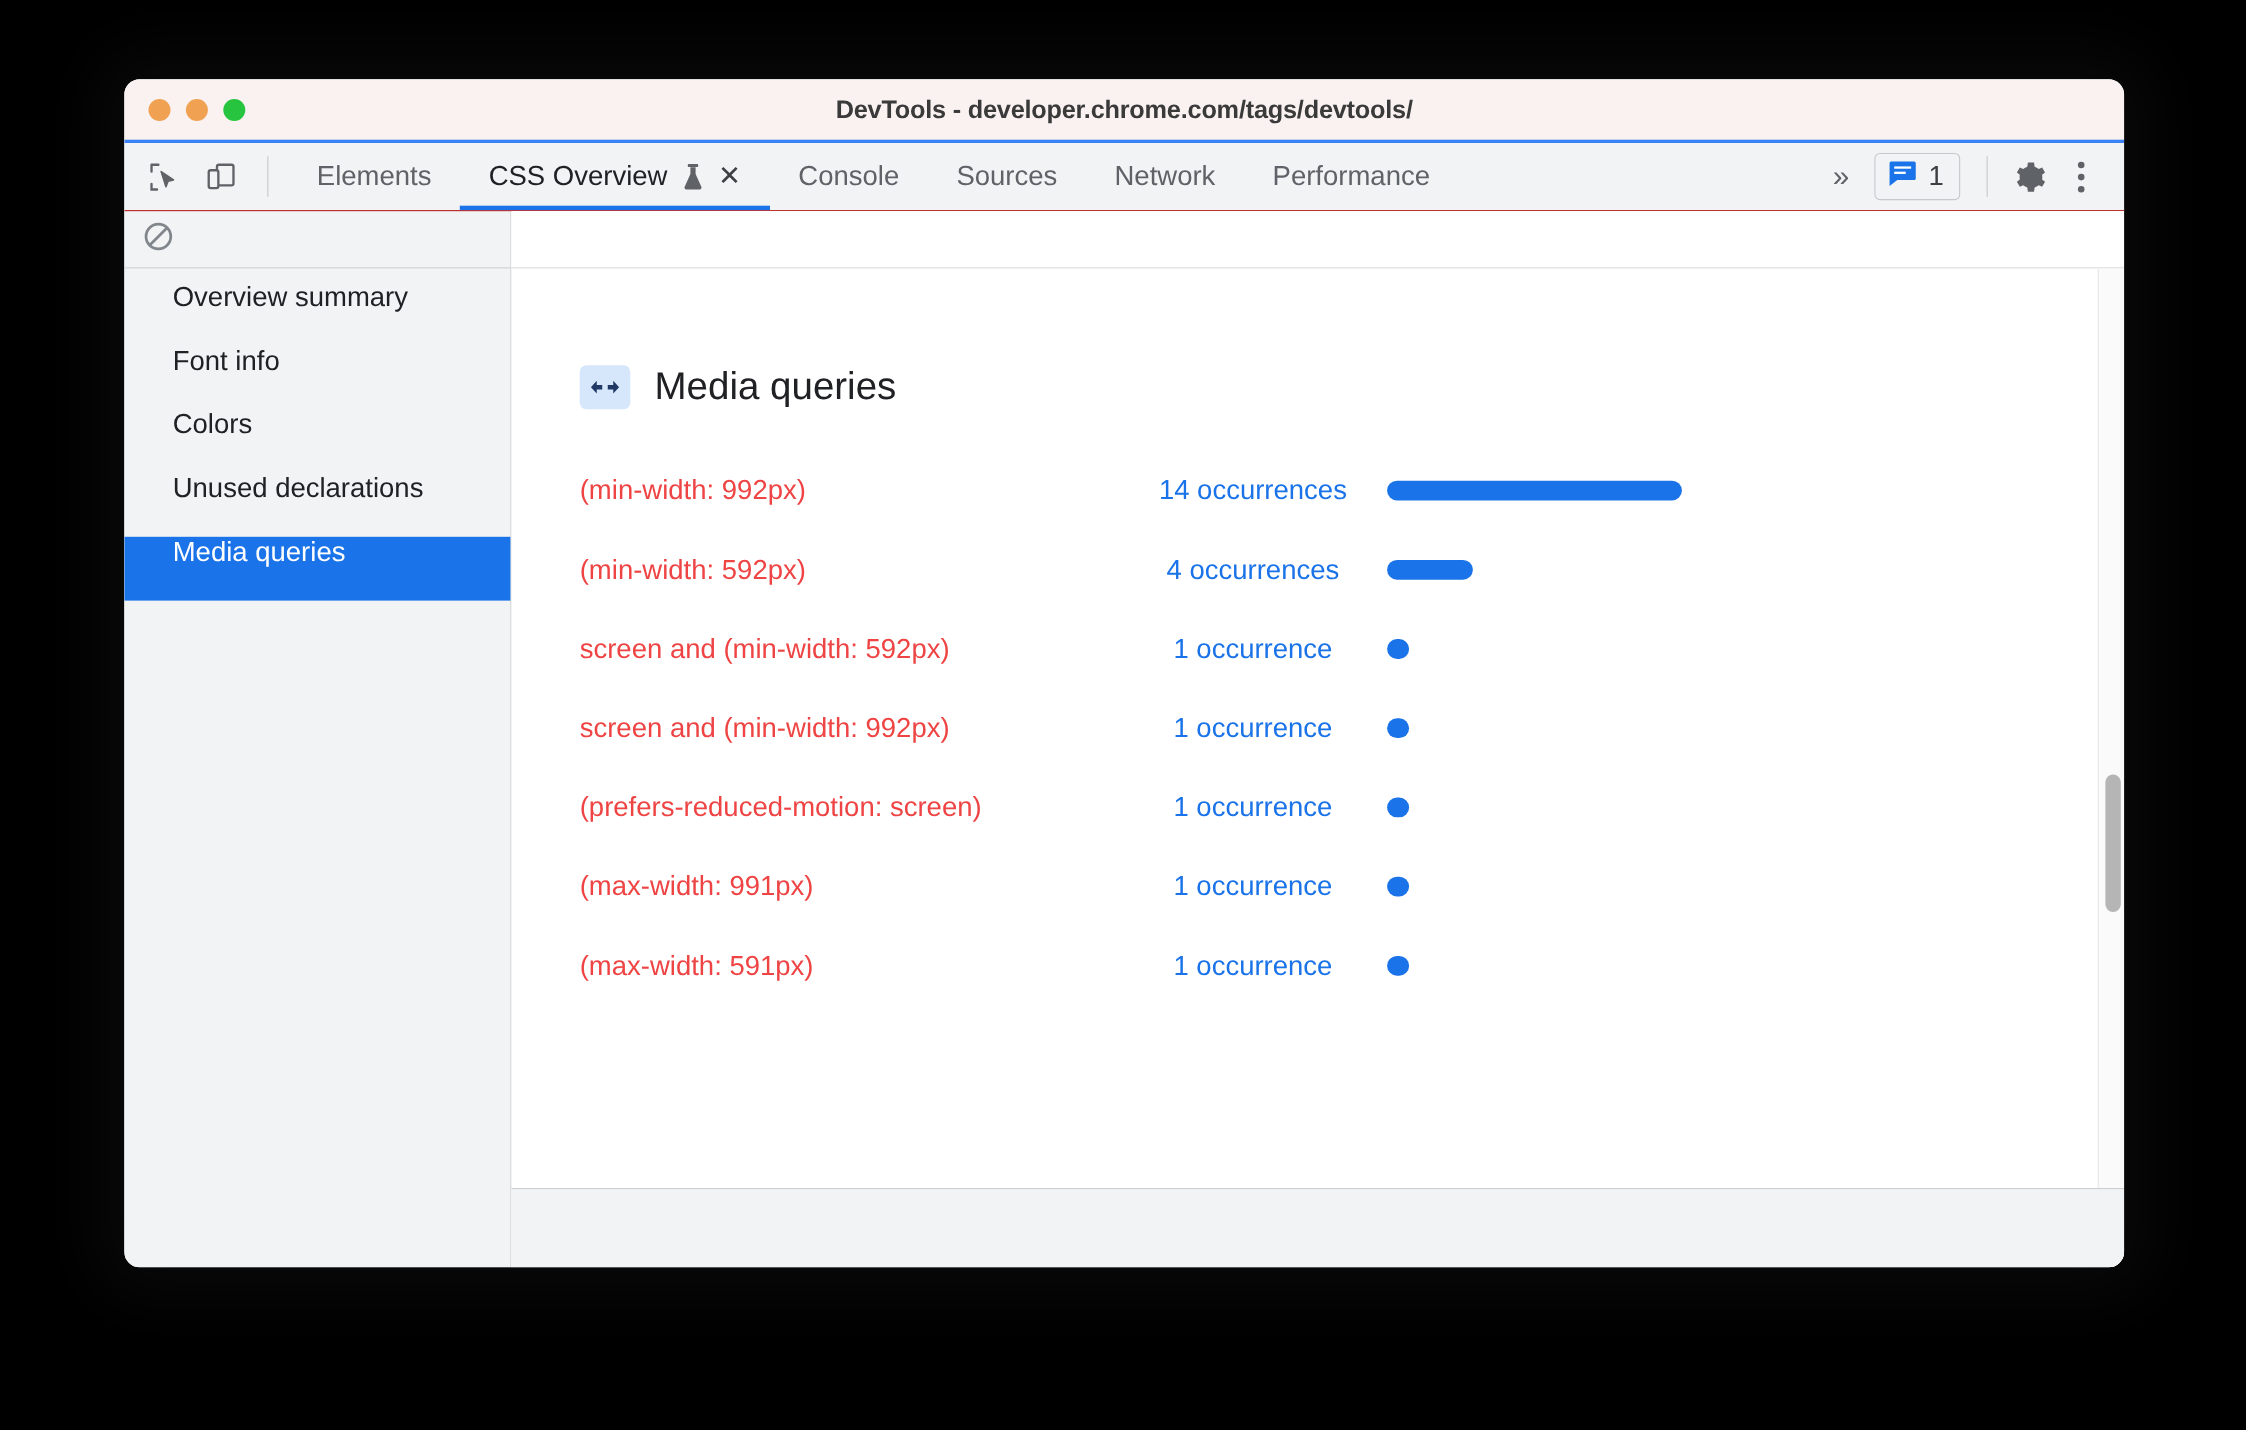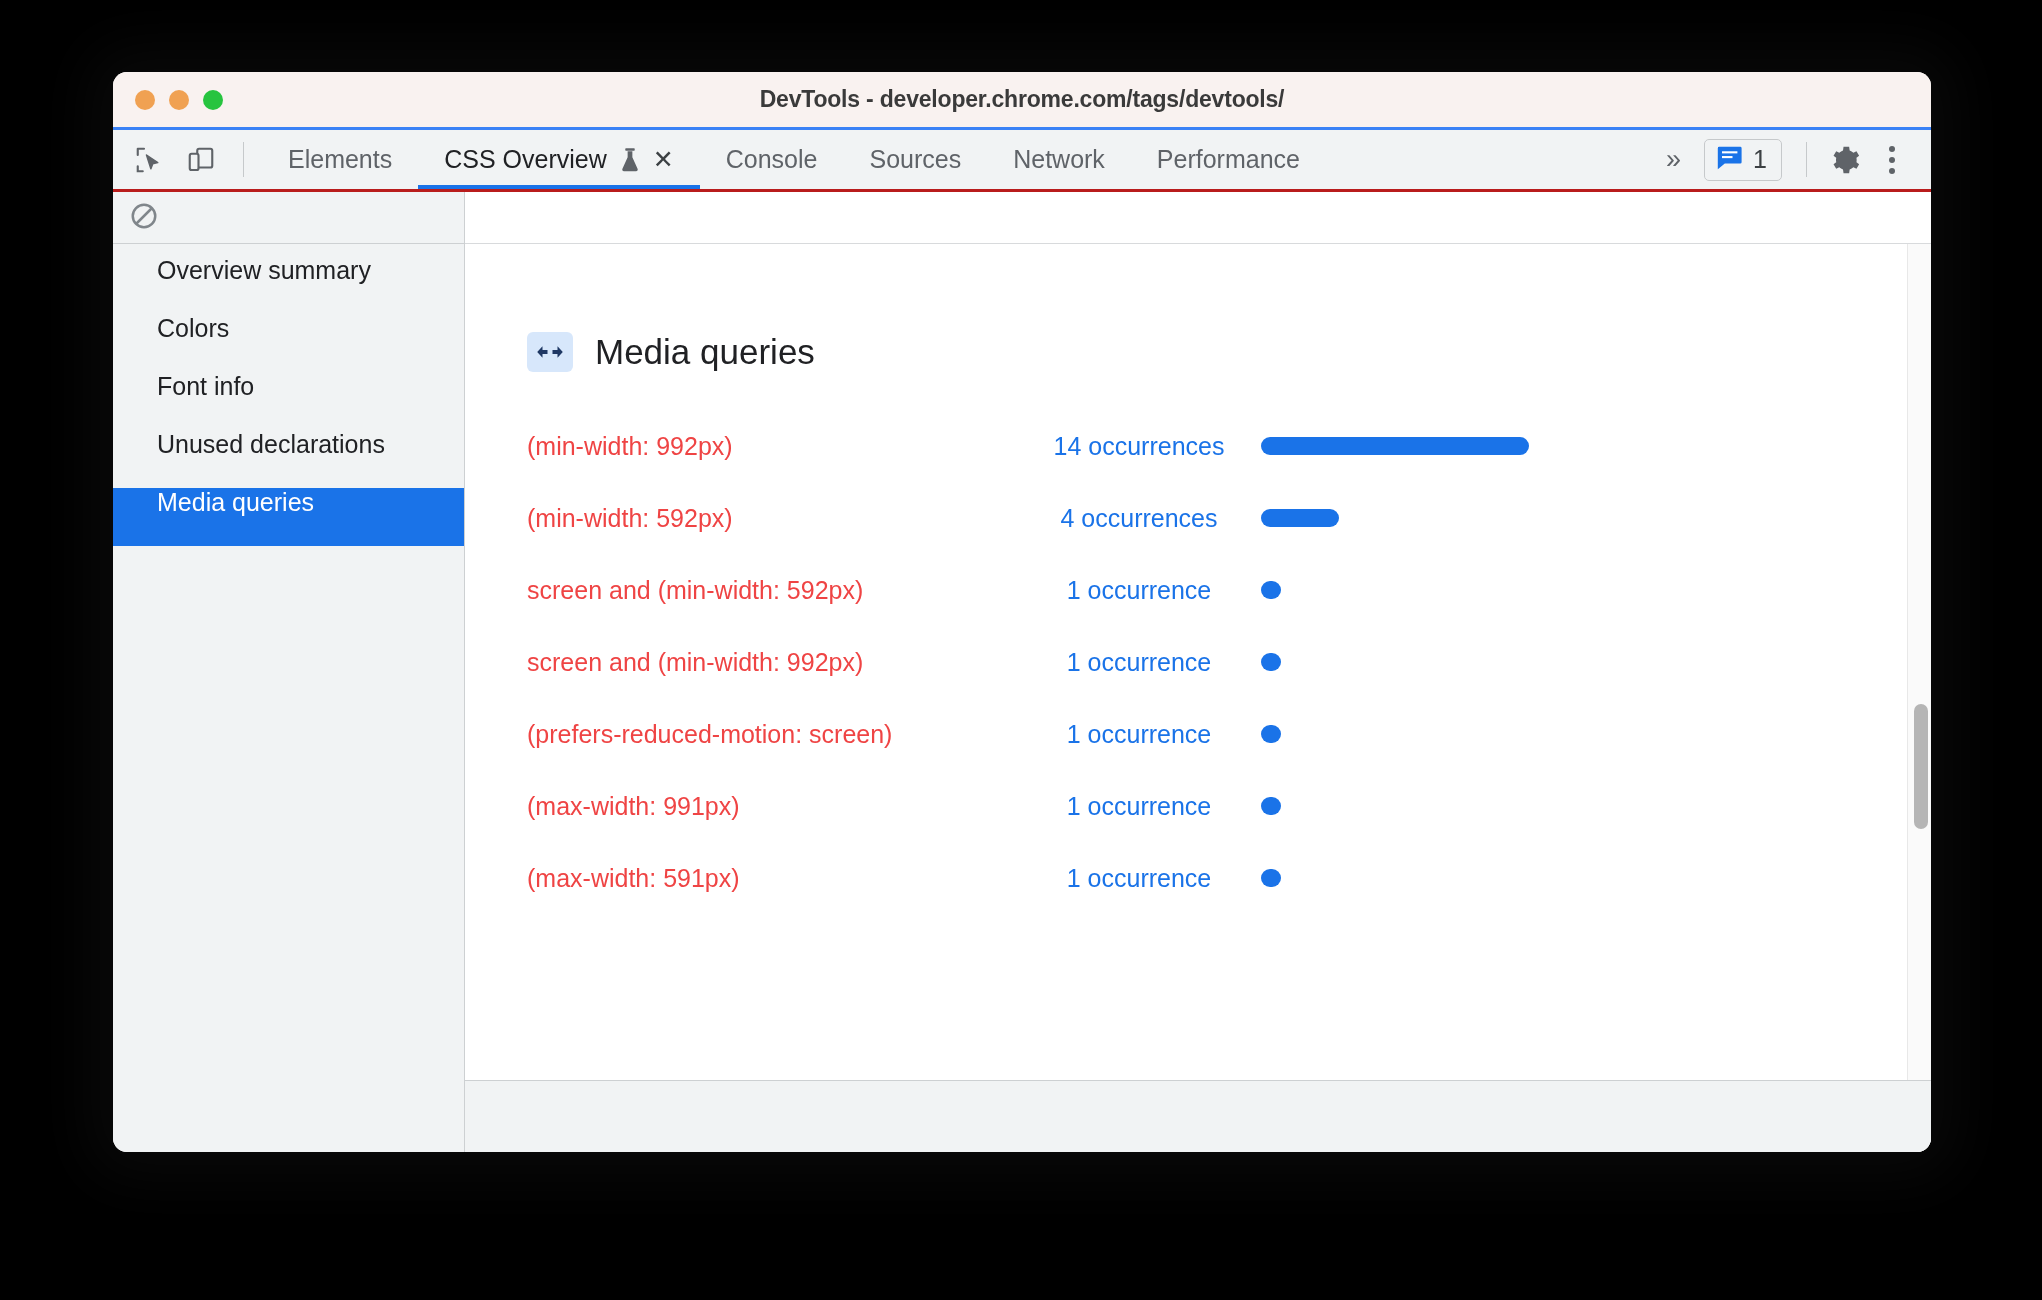--- a/index.html
+++ b/index.html
@@ -50,21 +50,21 @@
     font-size: 23px;
     font-weight: bold;
     color: #3a3a3a;
     letter-spacing: -0.2px;
   }
 
   
   .tabbar {
     height: 62px;
     background: #f1f3f4;
-    border-bottom: 3px solid #b91c1c;
+    border-bottom: 1px solid #b91c1c;
     display: flex;
     align-items: stretch;
     flex: 0 0 auto;
     position: relative;
   }
   .tb-left { display: flex; align-items: center; padding: 0 6px 0 14px; gap: 8px; }
   .icon-btn {
     width: 44px; height: 44px;
     display: flex; align-items: center; justify-content: center;
     border-radius: 4px;
@@ -295,24 +295,24 @@
               <circle cx="12" cy="12" r="9"></circle>
               <line x1="5.8" y1="18.2" x2="18.2" y2="5.8"></line>
             </svg>
           </span>
         </div>
         <div class="sidebar-list">
           <div class="side-item">
             <span>Overview summary</span>
           </div>
           <div class="side-item">
+            <span>Font info</span>
+          </div>
+          <div class="side-item">
             <span>Colors</span>
-          </div>
-          <div class="side-item">
-            <span>Font info</span>
           </div>
           <div class="side-item">
             <span>Unused declarations</span>
           </div>
           <div class="side-item selected">
             <span>Media queries</span>
           </div>
         </div>
       </div>
 

